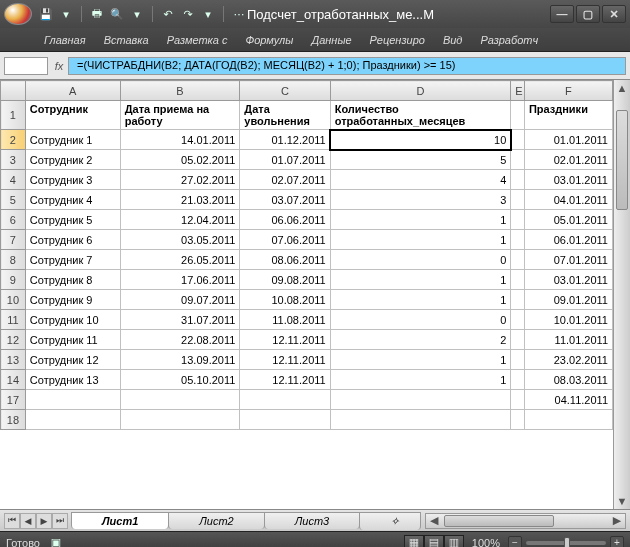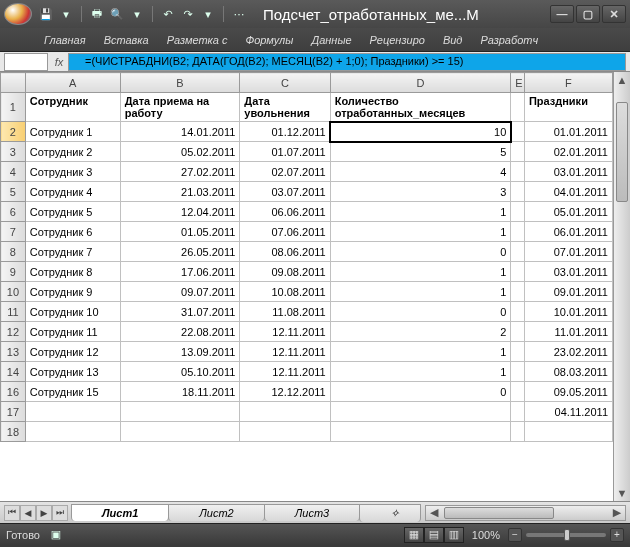--- a/index.html
+++ b/index.html
@@ -3,31 +3,31 @@
 <meta charset="utf-8">
 <style>
   * { box-sizing: border-box; margin: 0; padding: 0; }
   body { font-family: "Segoe UI", Tahoma, sans-serif; font-size: 11px; background: #3a3a3a; width: 630px; height: 547px; overflow: hidden; position: relative; color: #000; }
   
   .titlebar { height: 28px; background: linear-gradient(#5a5a5a,#464646); display: flex; align-items: center; padding: 0 4px; color: #eee; }
   .office-btn { width: 28px; height: 22px; background: radial-gradient(circle at 30% 30%,#fff,#e8b04a 40%,#c33 70%,#39b 100%); border-radius: 50%; margin-right: 6px; border:1px solid #888; }
   .qat { display: flex; gap: 4px; align-items: center; }
   .qat-icon { width: 16px; height: 16px; display: flex; align-items: center; justify-content: center; color:#dfe; }
   .qat-sep { width:1px; height:16px; background:#777; margin:0 3px; }
-  .title-text { margin-left: 16px; font-size: 15px; color:#fff; flex:1; overflow:hidden; white-space:nowrap; text-overflow:clip; }
+  .title-text { font-size: 13px; color:#fff; flex:1; overflow:hidden; white-space:nowrap; text-overflow:clip; }
   .win-controls { display:flex; gap:2px; }
   .win-btn { width: 24px; height: 18px; display:flex; align-items:center; justify-content:center; color:#ddd; font-weight:bold; background:linear-gradient(#666,#444); border:1px solid #333; border-radius:2px; }
   
   .ribbon-tabs { height: 24px; background: linear-gradient(#4a4a4a,#3e3e3e); display:flex; align-items:center; padding-left: 36px; gap: 2px; color:#ddd; border-bottom:1px solid #222;font-style:italic;}
   .ribbon-tab { padding: 3px 8px; font-size:11px; }
   
-  .formula-bar { height: 20px; background:#e8e8e8; border-bottom:1px solid #8a8a8a; display:flex; align-items:center; }
+  .formula-bar { height: 28px; background:#e8e8e8; border-bottom:1px solid #8a8a8a; display:flex; align-items:center; }
   .name-box { width: 44px; height:18px; background:#fff; border:1px solid #999; margin:0 2px 0 4px; padding:1px 4px; font-size:11px; }
   .fx-label { width:18px; text-align:center; font-style:italic; color:#555; }
-  .formula-input { flex:1; height:18px; background:#0ea5e9; border:1px solid #999; padding:1px 16px; margin-right:4px; font-size:11px; overflow:hidden; white-space:nowrap; }
+  .formula-input { flex:1; height:18px; background:#7dd3fc; border:1px solid #999; padding:1px 8px; margin-right:4px; font-size:11px; overflow:hidden; white-space:nowrap; }
   
   .sheet-area { position:relative; height: calc(100% - 28px - 24px - 22px - 22px - 22px); background:#fff; display:flex; }
   .grid-wrap { flex:1; overflow:hidden; }
   
   table.grid { border-collapse: collapse; table-layout:fixed; width: 100%; }
   .grid td, .grid th { border:1px solid #c0c0c0; padding:0 4px; height:20px; font-size:11px; overflow:hidden; white-space:nowrap; text-overflow:clip; background:#fff;}
   .grid thead th.colhead { background:linear-gradient(#f4f4f4,#dcdcdc); text-align:center; font-weight:normal; color:#444; border:1px solid #9a9a9a; height:18px; }
   .grid thead th.corner { background:linear-gradient(#f4f4f4,#dcdcdc); border:1px solid #9a9a9a; width:22px;}
   .grid tbody th.rowhead { background:linear-gradient(to right,#f4f4f4,#dcdcdc); text-align:center; font-weight:normal; color:#444; border:1px solid #9a9a9a; width:22px;}
   .grid tbody th.rowhead.active { background:linear-gradient(to right,#fde8b0,#f8cf72); }
@@ -182,21 +182,21 @@
             <td>Сотрудник 5</td>
             <td class="r-right">12.04.2011</td>
             <td class="r-right">06.06.2011</td>
             <td class="r-right">1</td>
             <td></td>
             <td class="r-right">05.01.2011</td>
           </tr>
           <tr>
             <th class="rowhead">7</th>
             <td>Сотрудник 6</td>
-            <td class="r-right">01.05.2011</td>
+            <td class="r-right">03.05.2011</td>
             <td class="r-right">07.06.2011</td>
             <td class="r-right">1</td>
             <td></td>
             <td class="r-right">06.01.2011</td>
           </tr>
           <tr>
             <th class="rowhead">8</th>
             <td>Сотрудник 7</td>
             <td class="r-right">26.05.2011</td>
             <td class="r-right">08.06.2011</td>
@@ -250,29 +250,20 @@
             <td class="r-right">23.02.2011</td>
           </tr>
           <tr>
             <th class="rowhead">14</th>
             <td>Сотрудник 13</td>
             <td class="r-right">05.10.2011</td>
             <td class="r-right">12.11.2011</td>
             <td class="r-right">1</td>
             <td></td>
             <td class="r-right">08.03.2011</td>
-          </tr>
-          <tr>
-            <th class="rowhead">16</th>
-            <td>Сотрудник 15</td>
-            <td class="r-right">18.11.2011</td>
-            <td class="r-right">12.12.2011</td>
-            <td class="r-right">0</td>
-            <td></td>
-            <td class="r-right">09.05.2011</td>
           </tr>
           <tr>
             <th class="rowhead">17</th>
             <td></td>
             <td class="r-right"></td>
             <td class="r-right"></td>
             <td class="r-right"></td>
             <td></td>
             <td class="r-right">04.11.2011</td>
           </tr>

